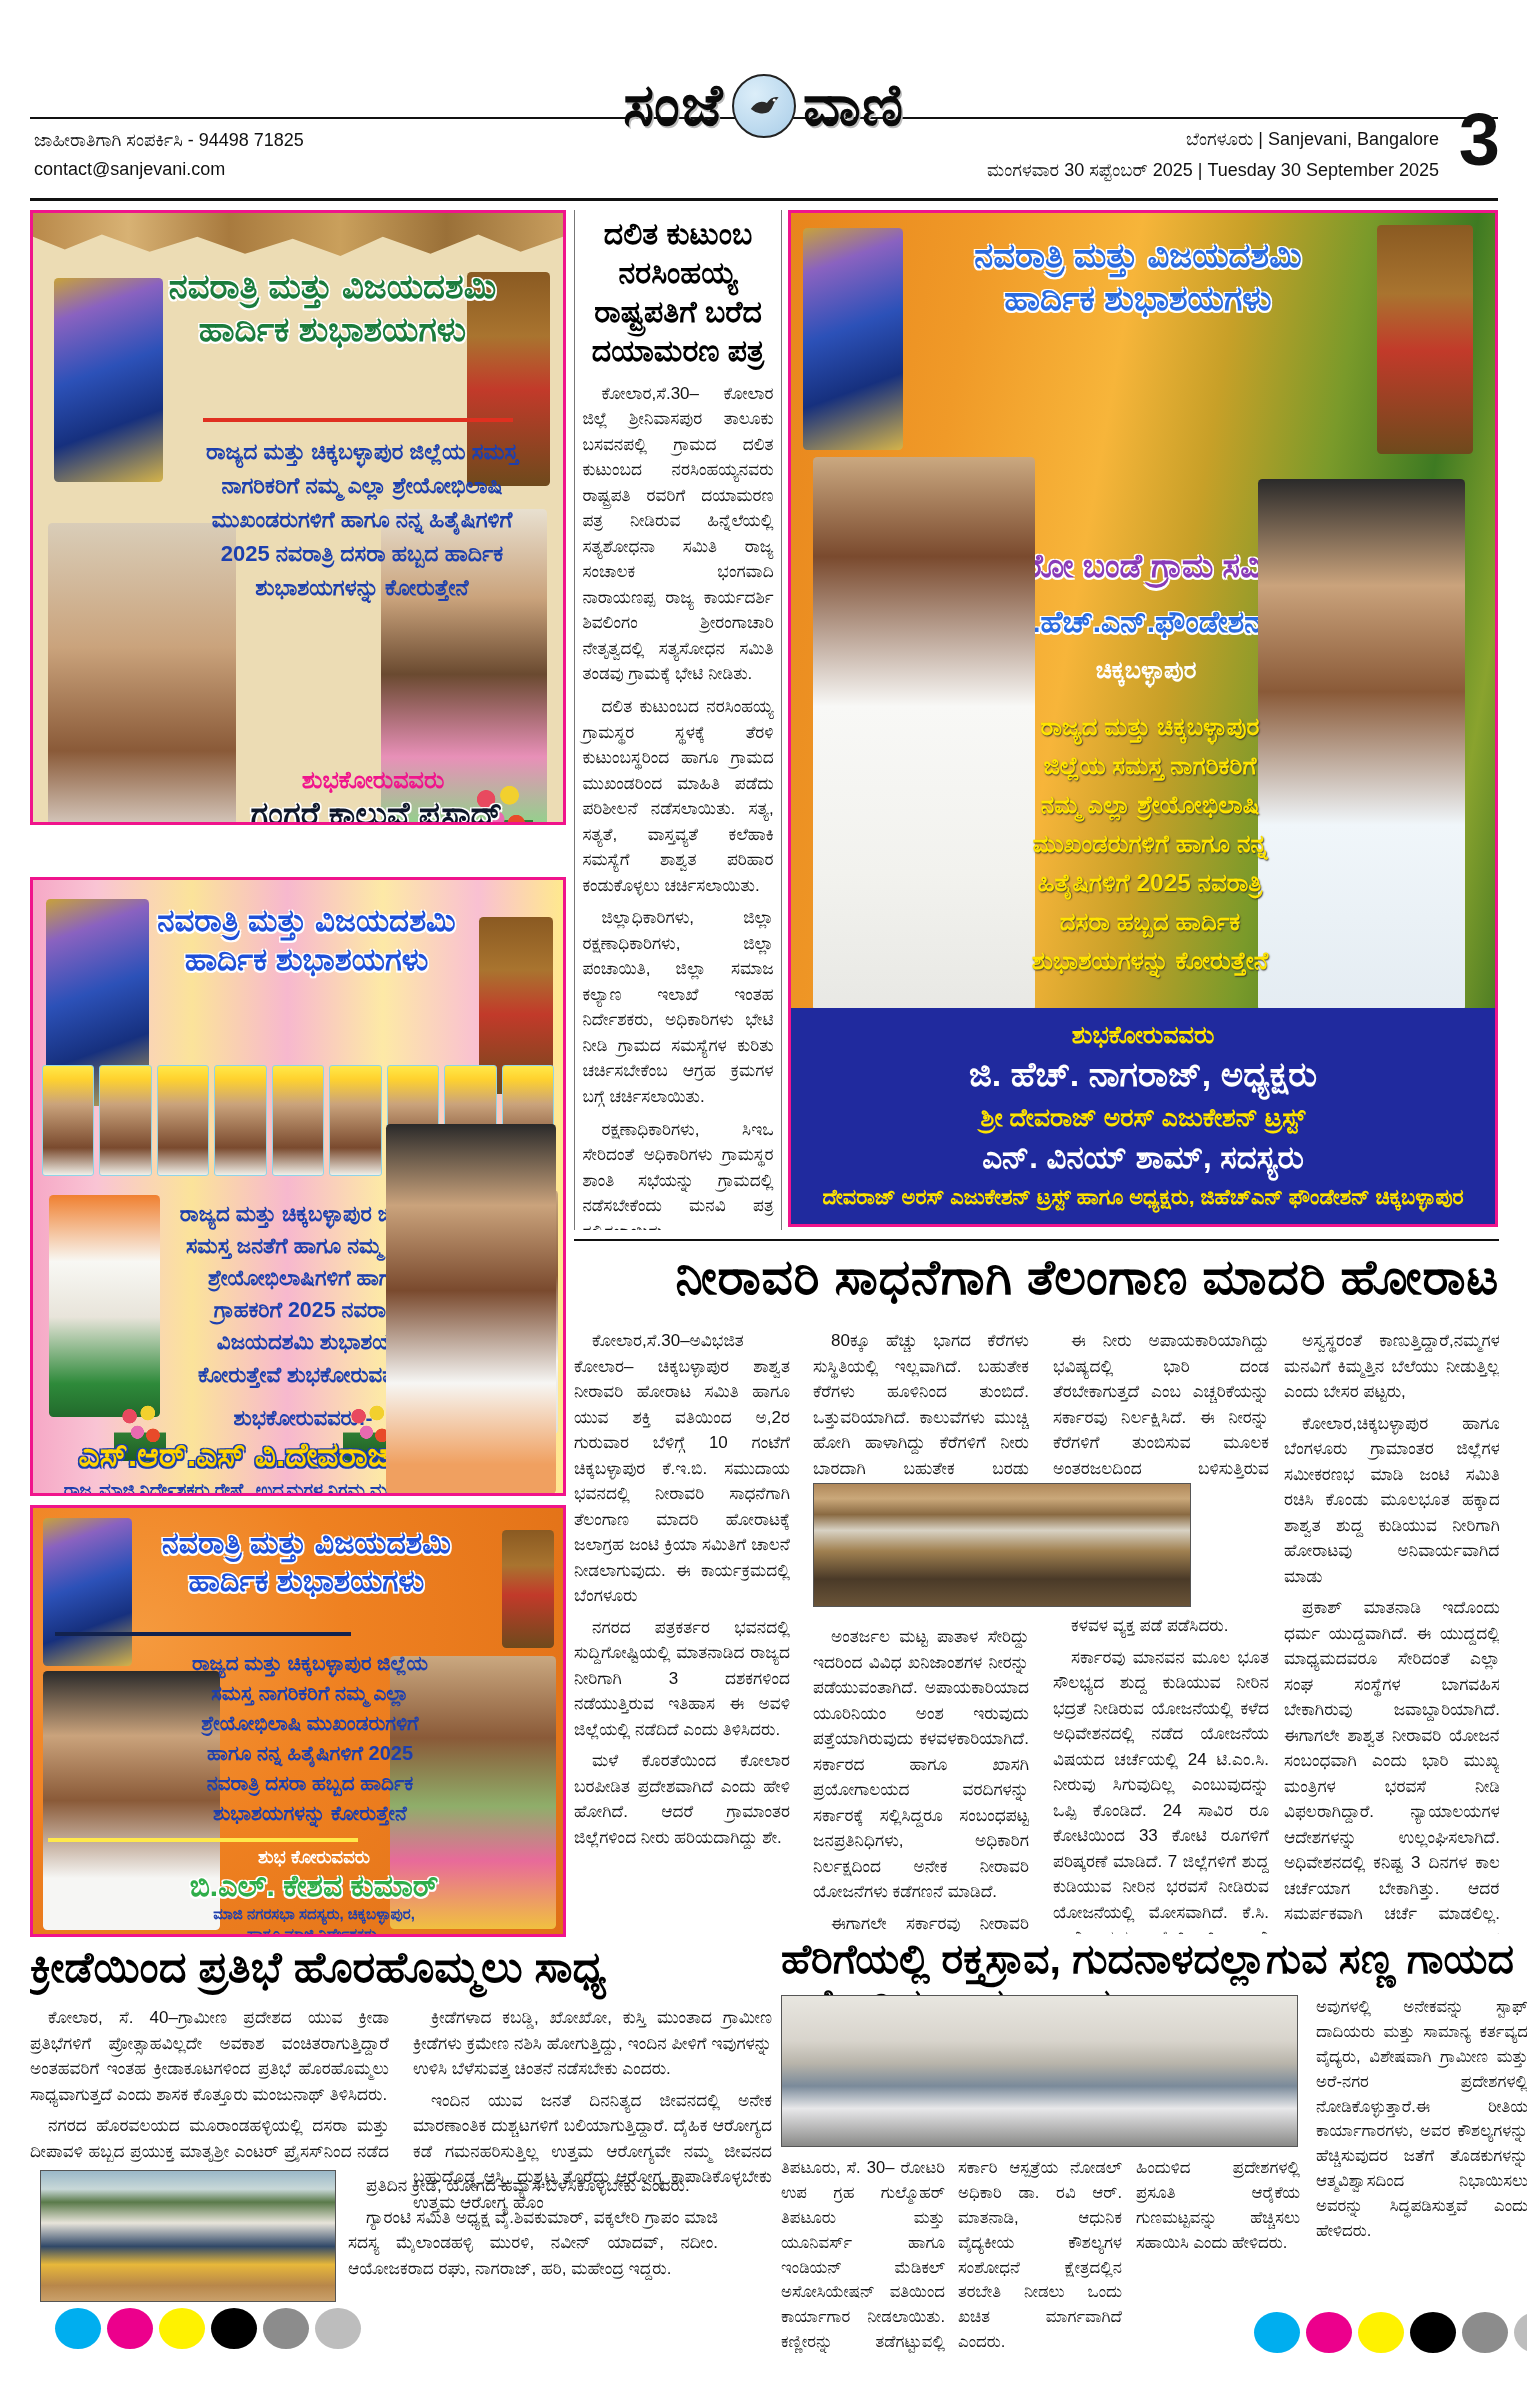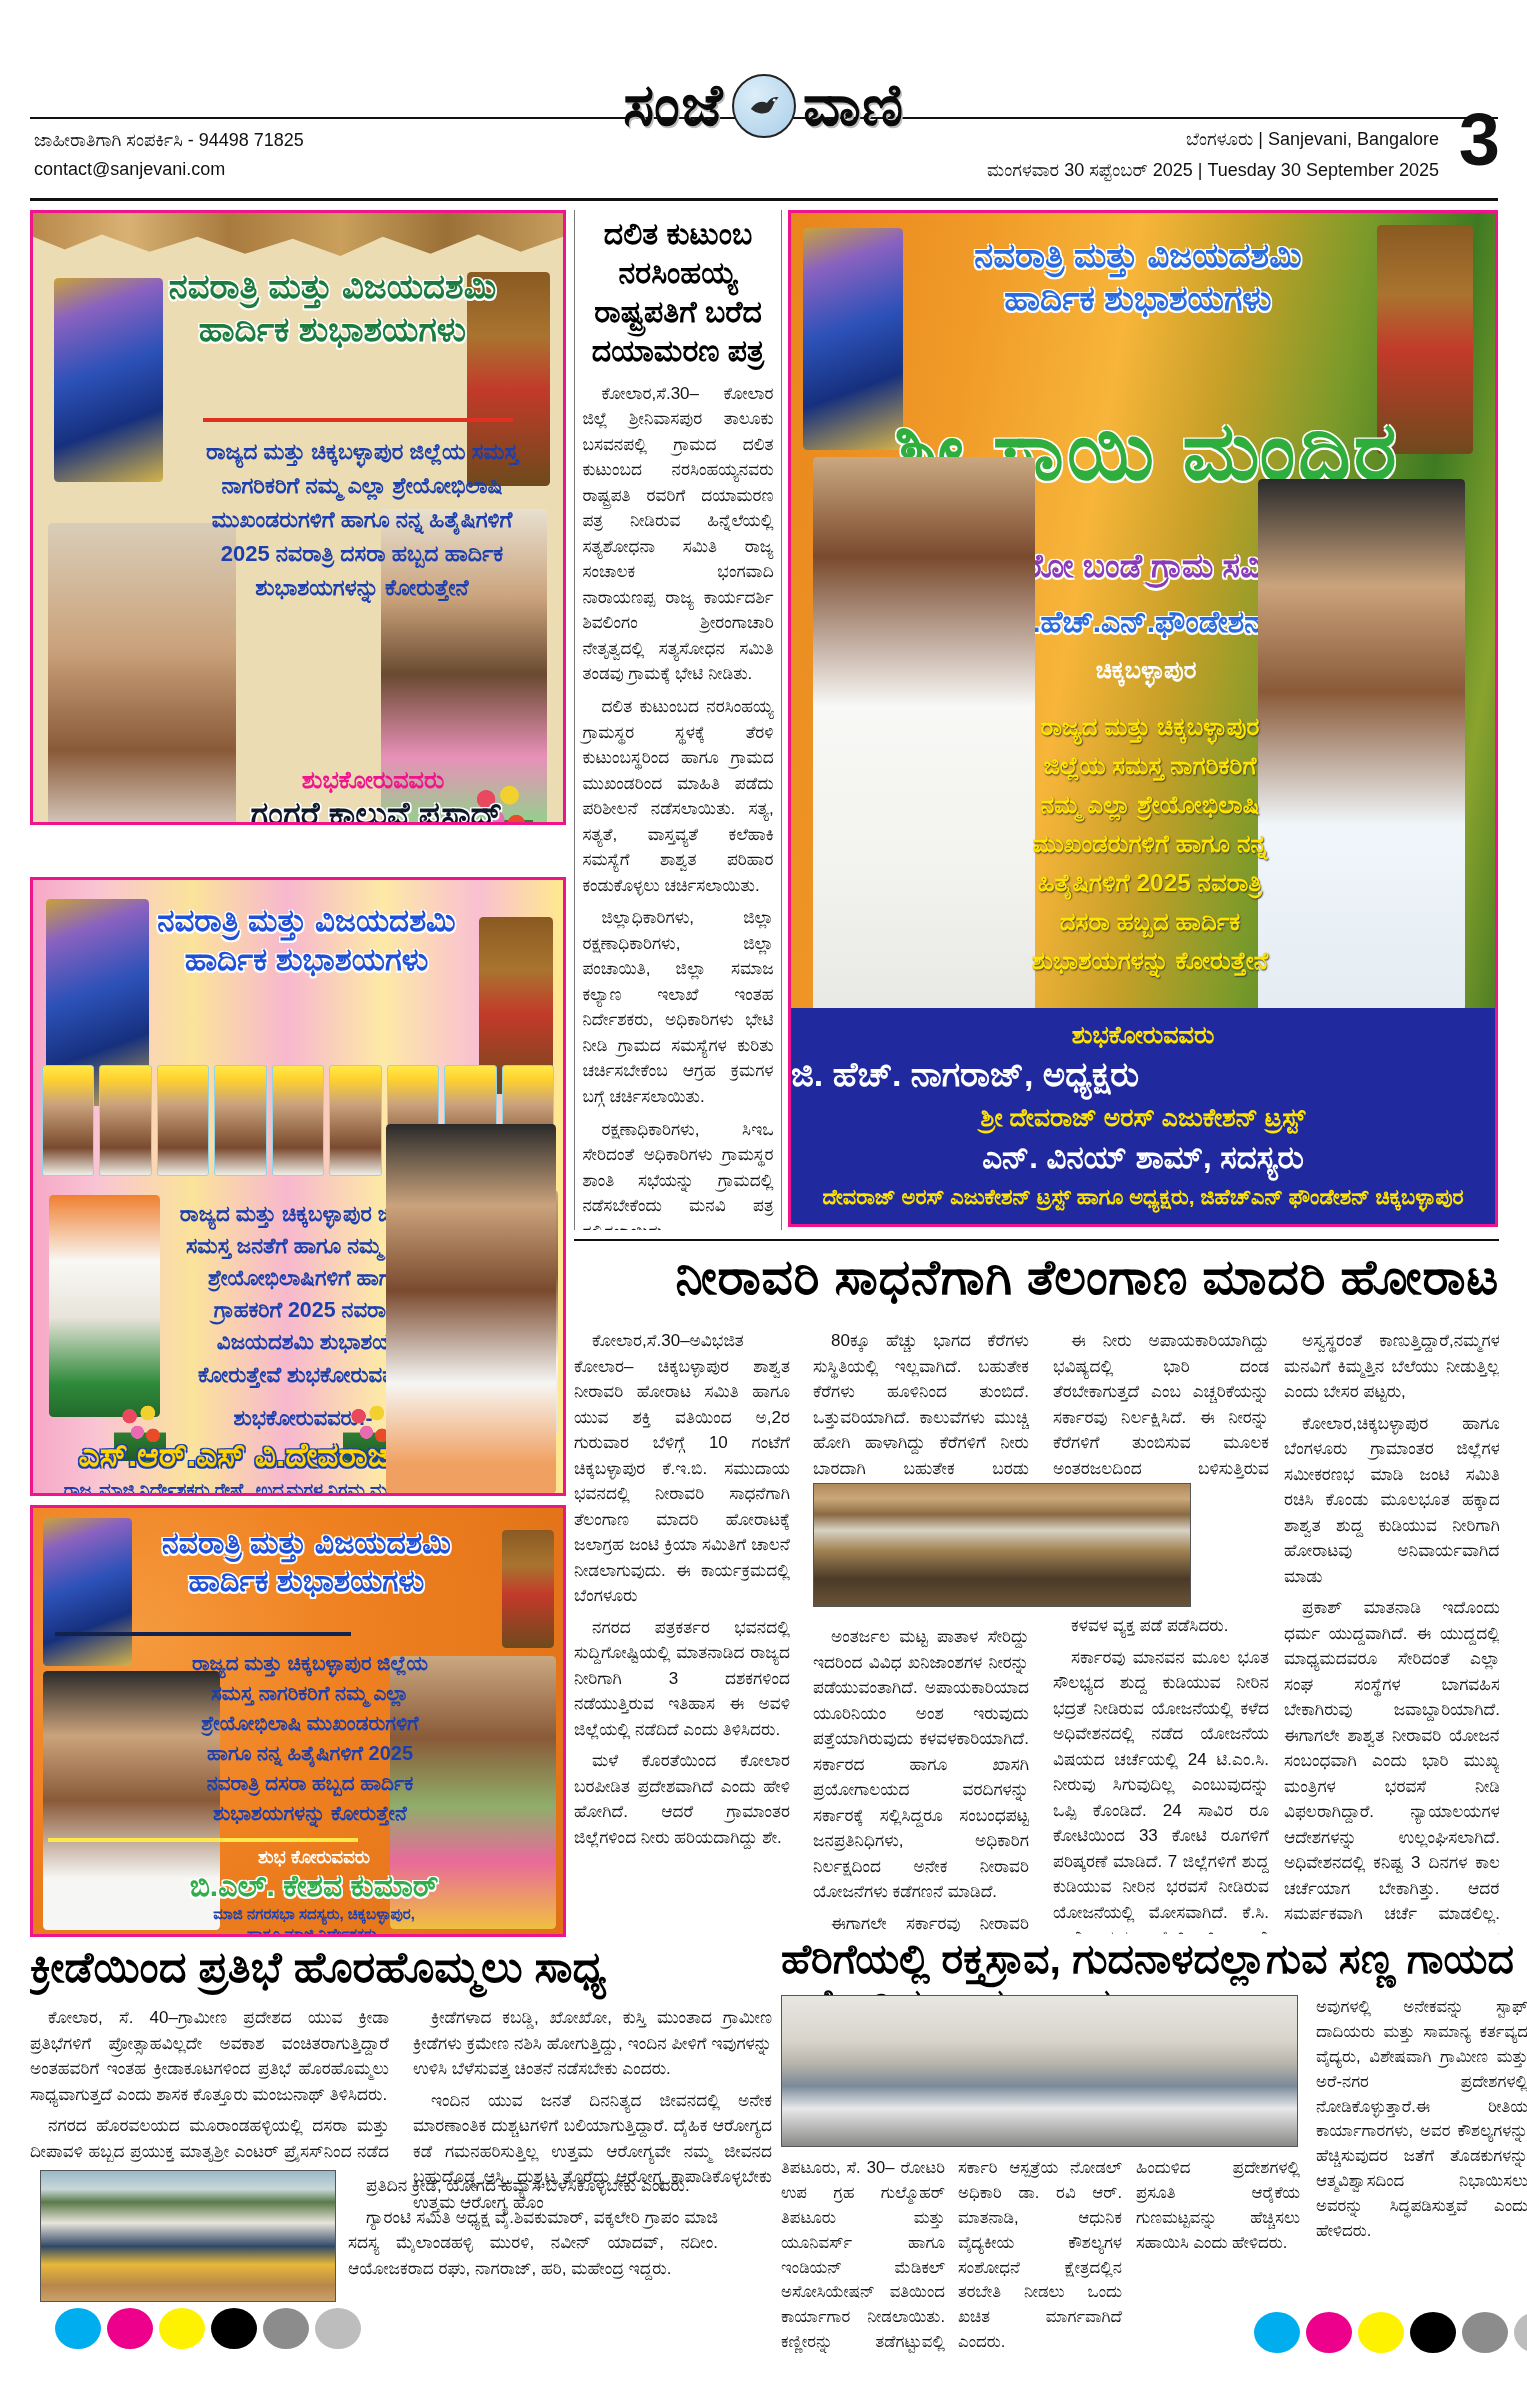--- a/index.html
+++ b/index.html
@@ -65,21 +65,21 @@
   
   #sai { left:788px; top:210px; width:710px; height:1017px; background:linear-gradient(100deg,#e8851c 0%,#f09a28 22%,#f7b53a 40%,#c8a028 52%,#7a9a2a 66%,#3e7a22 78%,#8aa32e 88%,#2e6a1e 100%); }
   #sai .hl { position:absolute; left:140px; top:21px; width:414px; font-size:34px; color:#2b6be0; }
   #sai .title { position:absolute; left:30px; top:192px; width:650px; text-align:center; font-size:81px; font-weight:bold; color:#2fae3e; letter-spacing:3px; }
   #sai .sub { position:absolute; left:148px; top:334px; width:414px; text-align:center; font-size:33px; font-weight:bold; color:#8a3bb8; }
   #sai .org { position:absolute; left:133px; top:392px; width:443px; text-align:center; font-size:30px; font-weight:bold; color:#2b6be0; }
   #sai .place { position:absolute; left:207px; top:443px; width:296px; text-align:center; font-size:24px; font-weight:bold; color:#fff; }
   #sai .body { position:absolute; left:237px; top:494px; width:244px; font-size:24.4px; font-weight:bold; color:#ffe400; text-align:center; line-height:1.6; text-shadow:0.7px 0.7px 1.5px #333; }
   #sai .band { position:absolute; left:0; right:0; bottom:0; height:216px; background:#202a9e; }
   #sai .band .l1 { position:absolute; left:0; right:0; top:13.3px; text-align:center; font-size:24px; font-weight:bold; color:#ffe400; }
-  #sai .band .l2 { position:absolute; left:0; right:0; top:47px; font-size:34px; font-weight:bold; color:#ffffff; }
+  #sai .band .l2 { position:absolute; left:0; right:0; top:47px; text-align:center; font-size:34px; font-weight:bold; color:#ffffff; }
   #sai .band .l3 { position:absolute; left:0; right:0; top:95px; text-align:center; font-size:25px; font-weight:bold; color:#ffe400; }
   #sai .band .l4 { position:absolute; left:0; right:0; top:132px; text-align:center; font-size:31px; font-weight:bold; color:#ffffff; }
   #sai .band .l5 { position:absolute; left:0; right:0; top:177px; text-align:center; font-size:21px; font-weight:bold; color:#ffe400; }
 
   
   #art-neer { position:absolute; left:574px; top:1239px; width:925px; height:699px; overflow:hidden; }
   #art-neer h1 { font-size:49px; color:#000; line-height:1.1; text-align:right; letter-spacing:0.7px; border-top:2.2px solid #111; padding-top:10.3px; }
   .neer-col { position:absolute; top:89px; width:216px; height:606px; overflow:hidden; }
   .neer-col p, .seg p { font-size:17px; line-height:1.5; text-align:justify; color:#111; margin-bottom:6px; text-indent:18px; }
   .seg { position:absolute; width:216px; overflow:hidden; }
@@ -203,21 +203,20 @@
     <p>ದಲಿತ ಕುಟುಂಬದ ನರಸಿಂಹಯ್ಯ ಗ್ರಾಮಸ್ಥರ ಸ್ಥಳಕ್ಕೆ ತೆರಳಿ ಕುಟುಂಬಸ್ಥರಿಂದ ಹಾಗೂ ಗ್ರಾಮದ ಮುಖಂಡರಿಂದ ಮಾಹಿತಿ ಪಡೆದು ಪರಿಶೀಲನೆ ನಡೆಸಲಾಯಿತು. ಸತ್ಯ, ಸತ್ಯತೆ, ವಾಸ್ತವ್ಯತೆ ಕಲೆಹಾಕಿ ಸಮಸ್ಯೆಗೆ ಶಾಶ್ವತ ಪರಿಹಾರ ಕಂಡುಕೊಳ್ಳಲು ಚರ್ಚಿಸಲಾಯಿತು.</p>
     <p>ಜಿಲ್ಲಾಧಿಕಾರಿಗಳು, ಜಿಲ್ಲಾ ರಕ್ಷಣಾಧಿಕಾರಿಗಳು, ಜಿಲ್ಲಾ ಪಂಚಾಯಿತಿ, ಜಿಲ್ಲಾ ಸಮಾಜ ಕಲ್ಯಾಣ ಇಲಾಖೆ ಇಂತಹ ನಿರ್ದೇಶಕರು, ಅಧಿಕಾರಿಗಳು ಭೇಟಿ ನೀಡಿ ಗ್ರಾಮದ ಸಮಸ್ಯೆಗಳ ಕುರಿತು ಚರ್ಚಿಸಬೇಕೆಂಬ ಆಗ್ರಹ ಕ್ರಮಗಳ ಬಗ್ಗೆ ಚರ್ಚಿಸಲಾಯಿತು.</p>
     <p>ರಕ್ಷಣಾಧಿಕಾರಿಗಳು, ಸಿಇಒ ಸೇರಿದಂತೆ ಅಧಿಕಾರಿಗಳು ಗ್ರಾಮಸ್ಥರ ಶಾಂತಿ ಸಭೆಯನ್ನು ಗ್ರಾಮದಲ್ಲಿ ನಡೆಸಬೇಕೆಂದು ಮನವಿ ಪತ್ರ ಸಲ್ಲಿಸಲಾಯಿತು.</p>
 
   </div>
 
   <div id="sai" class="ad">
     <div class="photo deity" style="left:12px; top:15px; width:100px; height:222px;"></div>
     <div class="photo elephant" style="right:22px; top:12px; width:96px; height:229px;"></div>
     <div class="ad-headline outline-w hl">ನವರಾತ್ರಿ ಮತ್ತು ವಿಜಯದಶಮಿ ಹಾರ್ದಿಕ ಶುಭಾಶಯಗಳು</div>
-    <div class="title outline-w">ಶ್ರೀ ಸಾಯಿ ಮಂದಿರ</div>
     <div class="sub outline-w">ಹಾರೋ ಬಂಡೆ ಗ್ರಾಮ ಸಮೀಪ</div>
     <div class="org outline-w">ಜಿ.ಹೆಚ್.ಎನ್.ಫೌಂಡೇಶನ್,</div>
     <div class="place">ಚಿಕ್ಕಬಳ್ಳಾಪುರ</div>
     <div class="photo man-photo" style="left:22px; top:244px; width:222px; height:554px; background:linear-gradient(180deg,#caa880 0%,#7a4a2e 18%,#f8f8f6 45%,#f2f2ee 75%,#e8e8e4 100%);"></div>
     <div class="photo man-photo" style="right:30px; top:266px; width:207px; height:532px; background:linear-gradient(180deg,#2a2a2a 0%,#caa37c 20%,#8a5a38 40%,#f0f6fa 65%,#e4ecf2 100%);"></div>
     <div class="body">ರಾಜ್ಯದ ಮತ್ತು ಚಿಕ್ಕಬಳ್ಳಾಪುರ ಜಿಲ್ಲೆಯ ಸಮಸ್ತ ನಾಗರಿಕರಿಗೆ ನಮ್ಮ ಎಲ್ಲಾ ಶ್ರೇಯೋಭಿಲಾಷಿ ಮುಖಂಡರುಗಳಿಗೆ ಹಾಗೂ ನನ್ನ ಹಿತೈಷಿಗಳಿಗೆ 2025 ನವರಾತ್ರಿ ದಸರಾ ಹಬ್ಬದ ಹಾರ್ದಿಕ ಶುಭಾಶಯಗಳನ್ನು ಕೋರುತ್ತೇನೆ</div>
     <div class="band">
       <div class="l1">ಶುಭಕೋರುವವರು</div>
       <div class="l2">ಜಿ. ಹೆಚ್. ನಾಗರಾಜ್, ಅಧ್ಯಕ್ಷರು</div>
       <div class="l3">ಶ್ರೀ ದೇವರಾಜ್ ಅರಸ್ ಎಜುಕೇಶನ್ ಟ್ರಸ್ಟ್</div>

